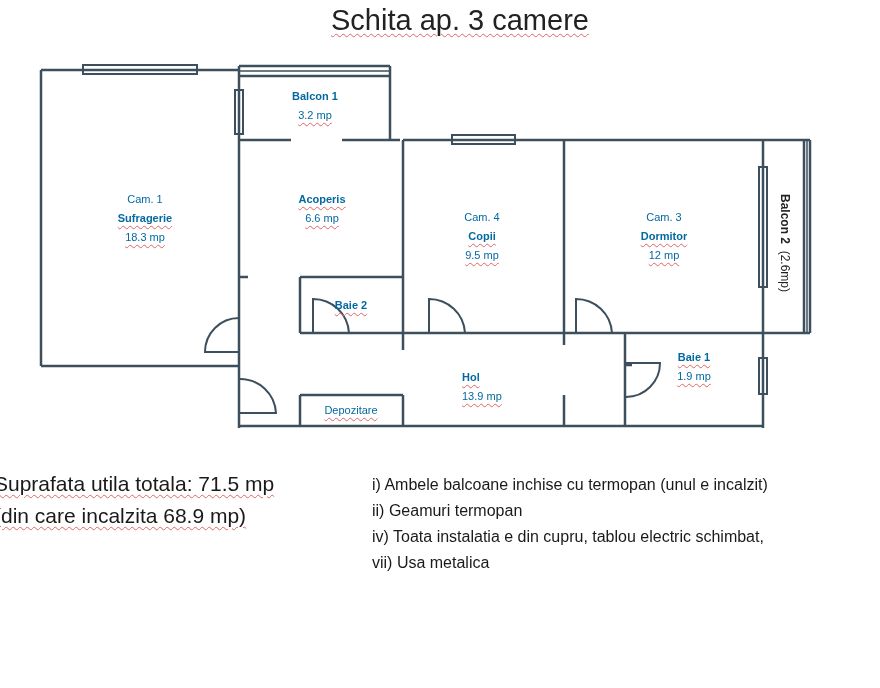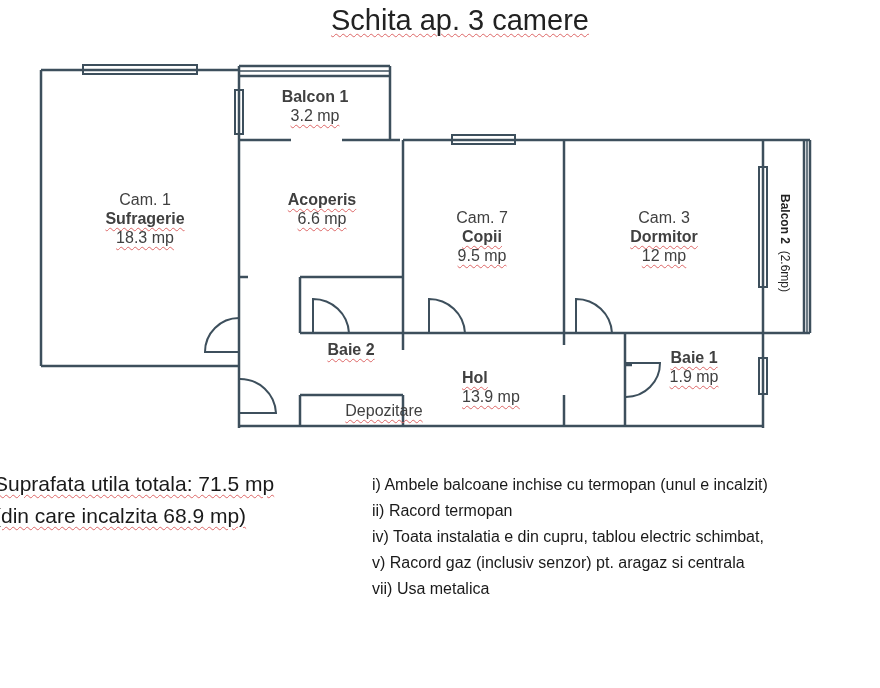--- a/index.html
+++ b/index.html
@@ -1,20 +1,20 @@
 <!DOCTYPE html>
 <html><head>
 <meta charset="utf-8">
 <style>
   html,body{margin:0;padding:0;background:#ffffff;}
   body{width:880px;height:688px;position:relative;overflow:hidden;font-family:"Liberation Sans","DejaVu Sans",sans-serif;color:#1a1a1a;}
   .title{position:absolute;left:0;width:920px;top:2px;text-align:center;font-size:29px;line-height:36px;color:#222;}
   .sq{text-decoration:underline wavy #d66;text-decoration-thickness:1px;text-underline-offset:3px;}
   svg.plan{position:absolute;left:0;top:0;}
-  .lbl{position:absolute;font-size:16px;line-height:19px;text-align:center;color:#404040;white-space:nowrap;}
+  .lbl{position:absolute;font-size:11px;line-height:19px;text-align:center;color:#0369a1;white-space:nowrap;}
   .lbl b{font-weight:bold;}
   .vtext{position:absolute;left:770px;top:178px;width:30px;height:130px;}
   .vtext span{position:absolute;left:50%;top:50%;transform:translate(-50%,-50%) rotate(90deg);white-space:nowrap;font-size:12px;color:#222;}
   .totals{position:absolute;left:-6px;top:468px;font-size:21px;line-height:32px;color:#1a1a1a;}
   .notes{position:absolute;left:372px;top:472px;font-size:16px;line-height:26px;color:#1a1a1a;}
   .notes div{white-space:nowrap;}
 </style>
 </head>
 <body>
 
@@ -94,51 +94,50 @@
 <div class="lbl" style="left:90px;top:190px;width:110px;">
   <div>Cam. 1</div>
   <div><b class="sq">Sufragerie</b></div>
   <div class="sq">18.3 mp</div>
 </div>
 <div class="lbl" style="left:274px;top:190px;width:96px;">
   <div><b class="sq">Acoperis</b></div>
   <div class="sq">6.6 mp</div>
 </div>
 <div class="lbl" style="left:434px;top:208px;width:96px;">
-  <div>Cam. 7</div>
+  <div>Cam. 4</div>
   <div><b class="sq">Copii</b></div>
   <div class="sq">9.5 mp</div>
 </div>
 <div class="lbl" style="left:614px;top:208px;width:100px;">
   <div>Cam. 3</div>
   <div><b class="sq">Dormitor</b></div>
   <div class="sq">12 mp</div>
 </div>
 <div class="vtext">
   <span><b>Balcon 2</b>&nbsp;&nbsp;<span style="position:static;transform:none;">(2.6mp)</span></span>
 </div>
-<div class="lbl" style="left:322px;top:296px;width:58px;margin-top:44px;">
+<div class="lbl" style="left:322px;top:296px;width:58px;">
   <div><b class="sq">Baie 2</b></div>
 </div>
 <div class="lbl" style="left:452px;top:368px;width:80px;text-align:left;padding-left:10px;">
   <div><b class="sq">Hol</b></div>
   <div class="sq">13.9 mp</div>
 </div>
 <div class="lbl" style="left:664px;top:340px;width:60px;margin-top:8px;">
   <div><b class="sq">Baie 1</b></div>
   <div class="sq">1.9 mp</div>
 </div>
-<div class="lbl" style="left:303px;top:401px;width:96px;margin-left:33px;">
+<div class="lbl" style="left:303px;top:401px;width:96px;">
   <div class="sq">Depozitare</div>
 </div>
 
 <div class="totals">
   <div class="sq">Suprafata utila totala: 71.5 mp</div>
   <div class="sq">(din care incalzita 68.9 mp)</div>
 </div>
 
 <div class="notes">
   <div>i) Ambele balcoane inchise cu termopan (unul e incalzit)</div>
-  <div>ii)  Racord termopan</div>
+  <div>ii)  Geamuri termopan</div>
   <div>iv) Toata instalatia e din cupru, tablou electric schimbat,</div>
-  <div>v) Racord gaz (inclusiv senzor) pt. aragaz si centrala</div>
   <div>vii) Usa metalica</div>
 </div>
 
 </body></html>

